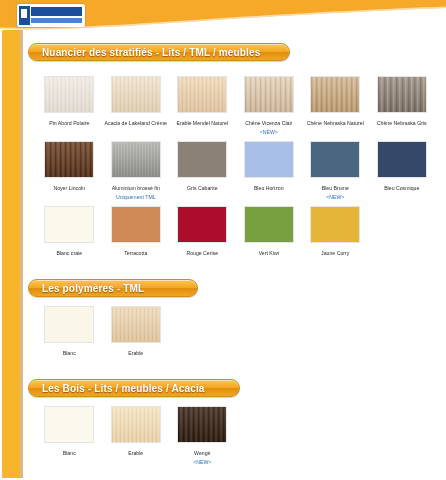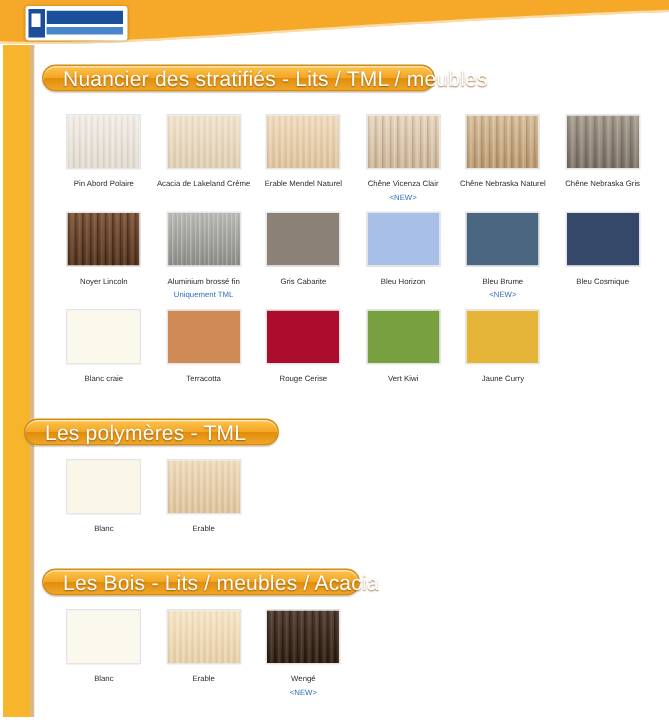--- a/index.html
+++ b/index.html
@@ -38,25 +38,25 @@
   .ribbon{
     position:absolute;height:18px;border-radius:9px;
     background:linear-gradient(to bottom,#fcc551 0%,#f5a623 48%,#e08e0b 52%,#f0a52a 100%);
     border:1px solid #d08c14;
     box-shadow:inset 0 1px 0 rgba(255,255,255,.55),0 1px 1px rgba(0,0,0,.18);
     display:flex;align-items:center;
     padding:0 12px 0 13px;
     box-sizing:border-box;
   }
   .ribbon span{
-    color:#ffffff;font-size:14px;font-weight:normal;letter-spacing:.15px;
+    color:#ffffff;font-size:10px;font-weight:bold;letter-spacing:.15px;
     text-shadow:0 1px 1px rgba(120,70,0,.75);white-space:nowrap;
   }
   #ribbon-0{left:28px;top:43px;width:262px;}
-  #ribbon-1{left:16px;top:279px;width:170px;}
+  #ribbon-1{left:28px;top:279px;width:170px;}
   #ribbon-2{left:28px;top:379px;width:212px;}
 
   
   .grid{position:absolute;display:block;}
   #grid-0{left:36px;top:76px;width:400px;}
   #grid-1{left:36px;top:306px;width:400px;}
   #grid-2{left:36px;top:406px;width:400px;}
   .row{display:flex;}
   #grid-0 .row{height:65px;}
   #grid-1 .row,#grid-2 .row{height:64px;}

